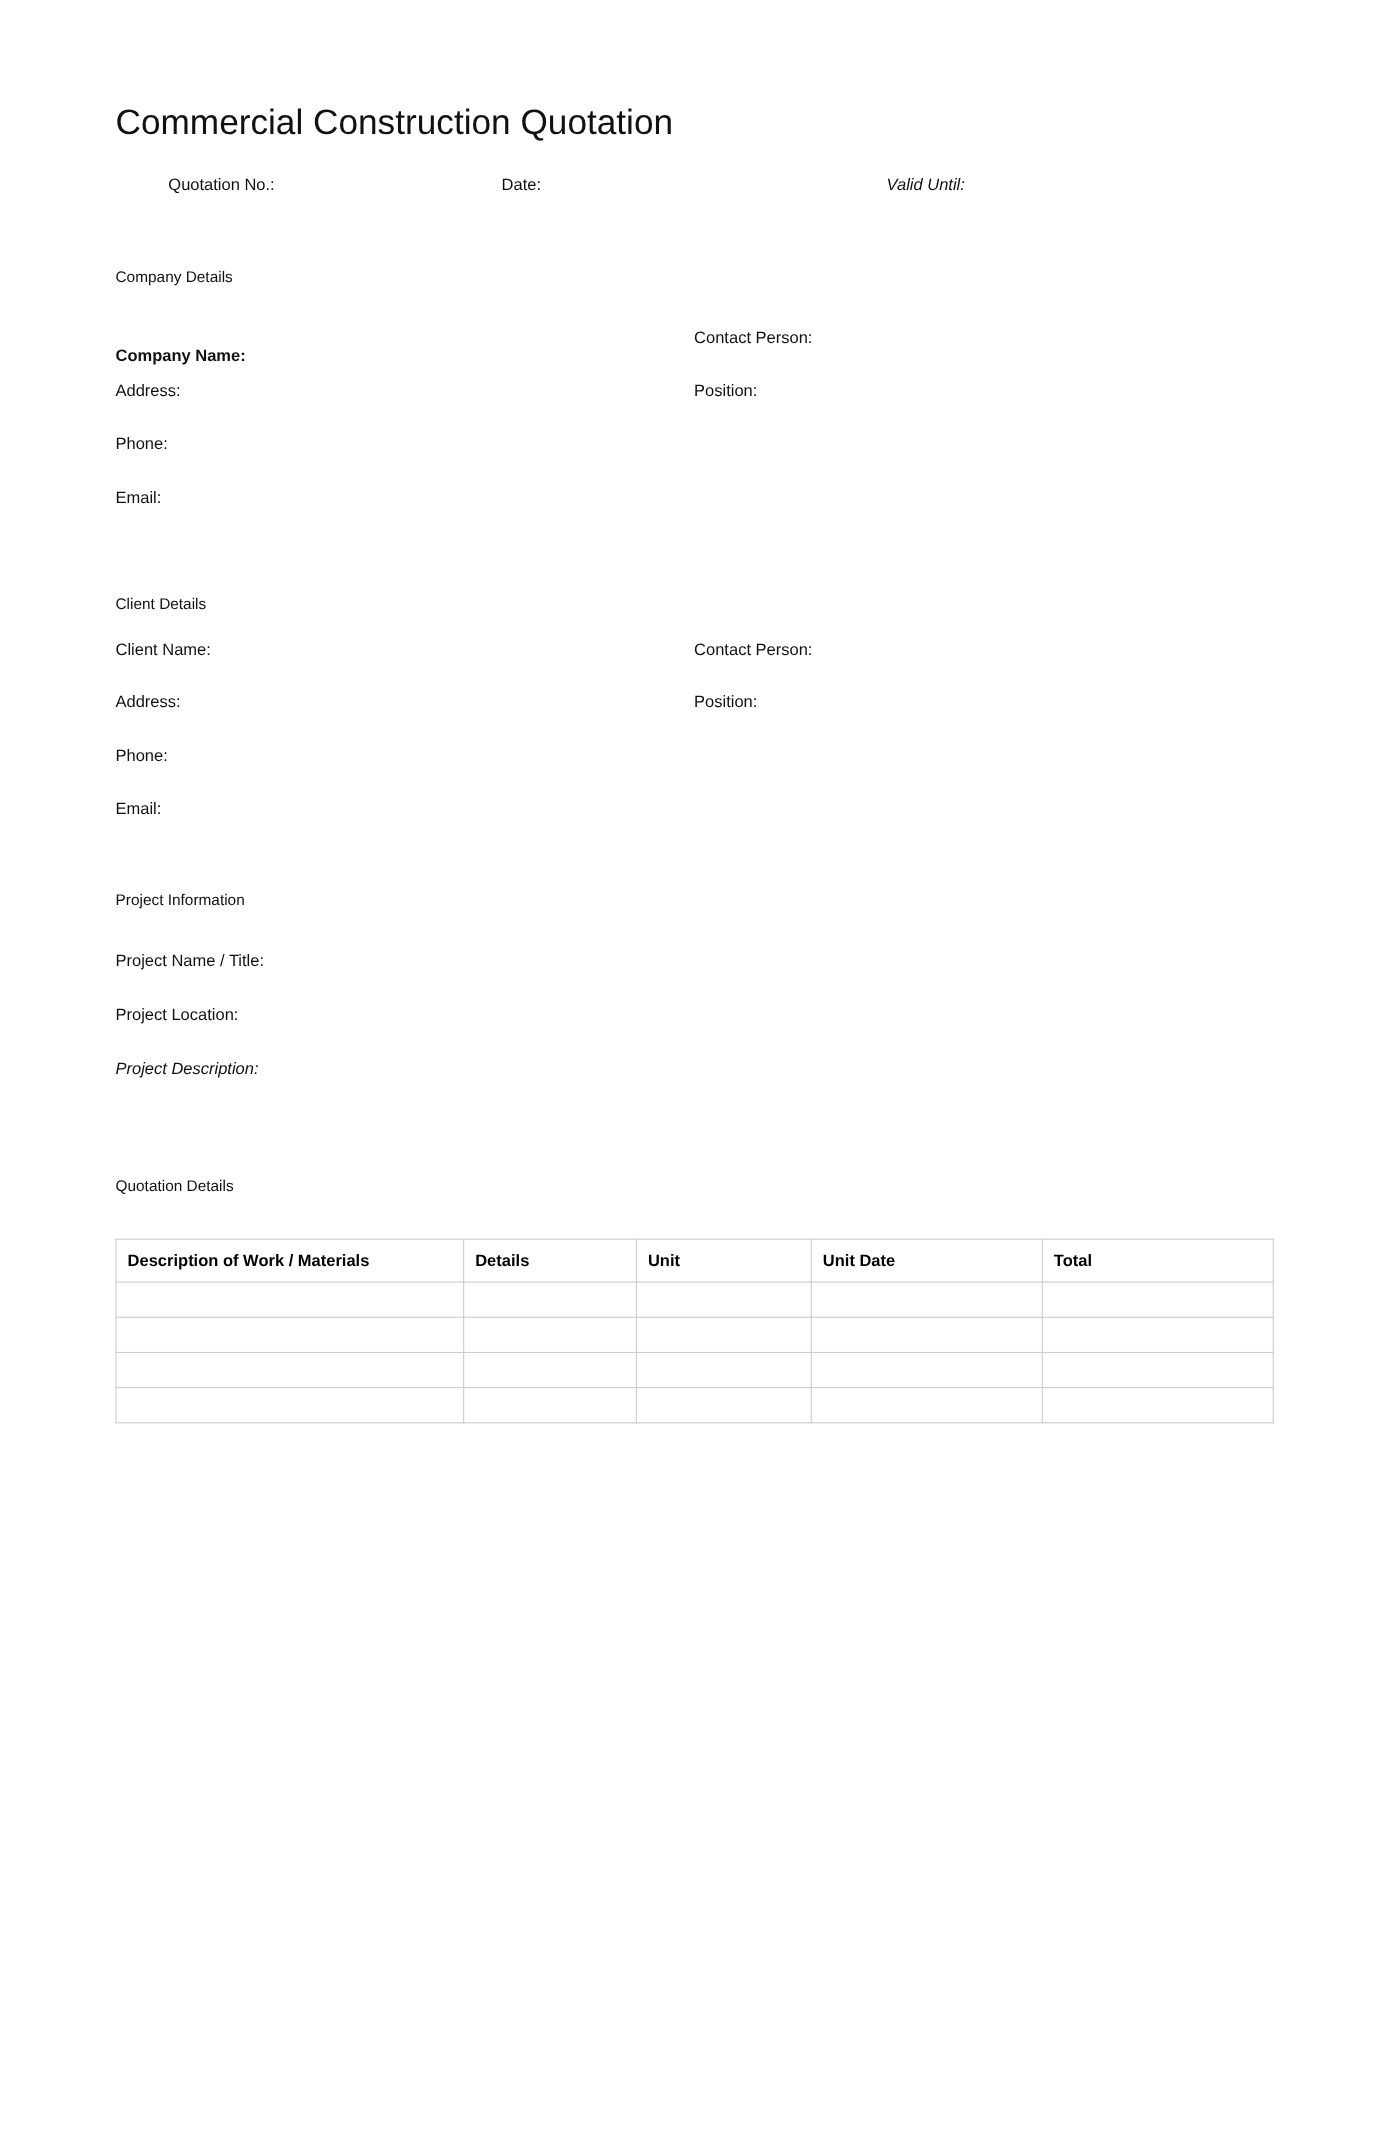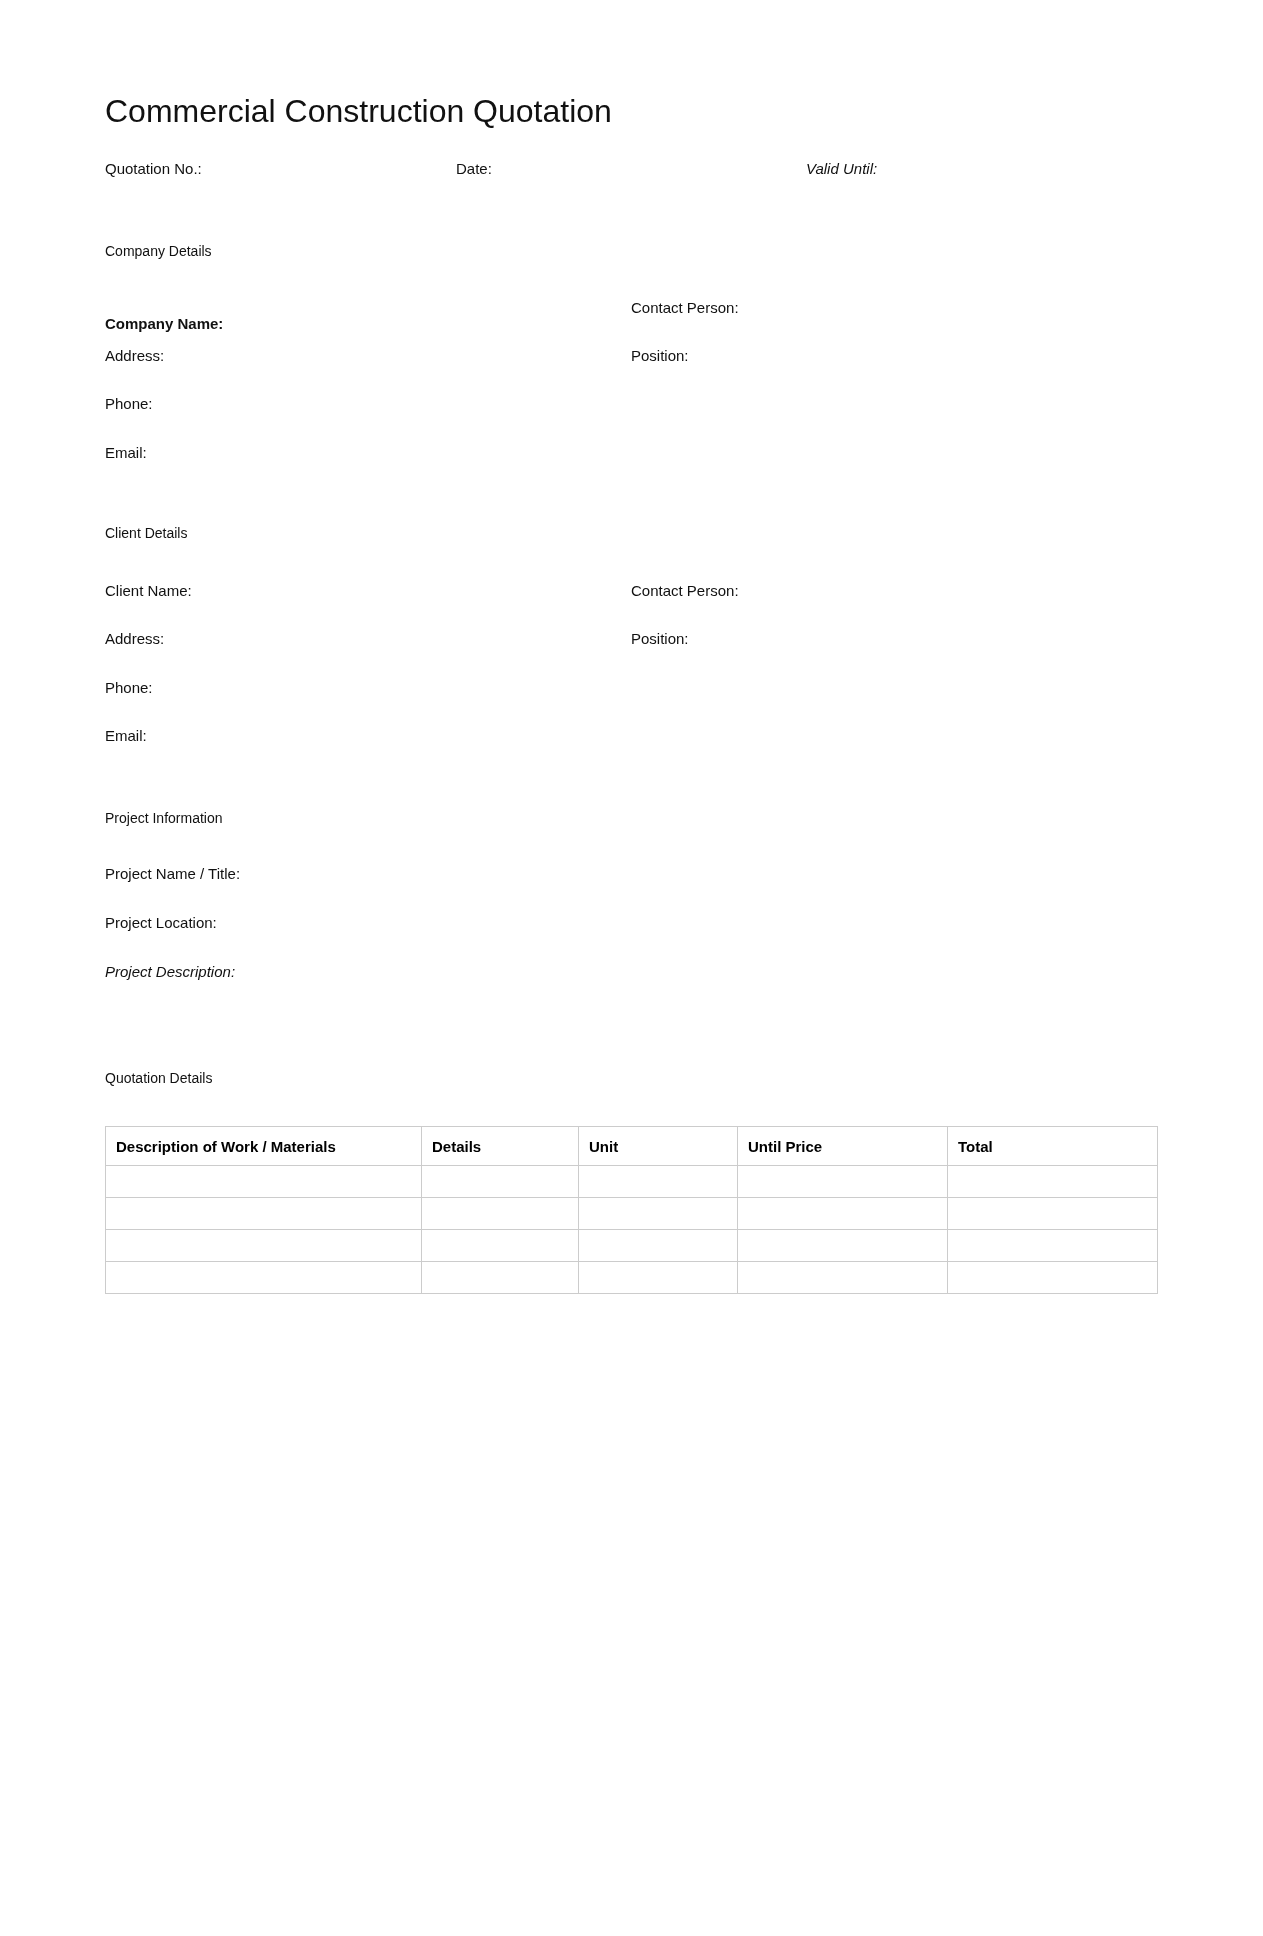--- a/index.html
+++ b/index.html
@@ -20,33 +20,33 @@
   table.q th { height:38px; font-weight:bold; color:#000000; line-height:1; vertical-align:middle; }
   table.q td { height:31px; }
 </style>
 </head>
 <body>
 
 <div>
 
   <div class="abs title">Commercial Construction Quotation</div>
 
-  <div class="abs lbl m1" style="top:161px;">Quotation No.:</div>
+  <div class="abs lbl m1" style="top:161px;margin-left:48px;">Quotation No.:</div>
   <div class="abs lbl m2" style="top:161px;">Date:</div>
   <div class="abs lbl m3" style="top:161px;font-style:italic;">Valid Until:</div>
 
   <div class="abs h2" style="top:244px;">Company Details</div>
   <div class="abs lbl c1" style="top:316px;font-weight:bold;">Company Name:</div>
   <div class="abs lbl c2" style="top:300px;">Contact Person:</div>
   <div class="abs lbl c1" style="top:348px;">Address:</div>
   <div class="abs lbl c2" style="top:348px;">Position:</div>
   <div class="abs lbl c1" style="top:396px;">Phone:</div>
   <div class="abs lbl c1" style="top:445px;">Email:</div>
 
-  <div class="abs h2" style="top:526px;">Client Details</div>
+  <div class="abs h2" style="top:542px;">Client Details</div>
   <div class="abs lbl c1" style="top:583px;">Client Name:</div>
   <div class="abs lbl c2" style="top:583px;">Contact Person:</div>
   <div class="abs lbl c1" style="top:631px;">Address:</div>
   <div class="abs lbl c2" style="top:631px;">Position:</div>
   <div class="abs lbl c1" style="top:680px;">Phone:</div>
   <div class="abs lbl c1" style="top:728px;">Email:</div>
 
   <div class="abs h2" style="top:811px;">Project Information</div>
   <div class="abs lbl c1" style="top:866px;">Project Name / Title:</div>
   <div class="abs lbl c1" style="top:915px;">Project Location:</div>
@@ -60,21 +60,21 @@
       <col style="width:157px">
       <col style="width:159px">
       <col style="width:210px">
       <col style="width:210px">
     </colgroup>
     <thead>
       <tr>
         <th>Description of Work / Materials</th>
         <th>Details</th>
         <th>Unit</th>
-        <th>Until Price</th>
+        <th>Unit Date</th>
         <th>Total</th>
       </tr>
     </thead>
     <tbody>
       <tr>
         <td></td>
         <td></td>
         <td></td>
         <td></td>
         <td></td>

